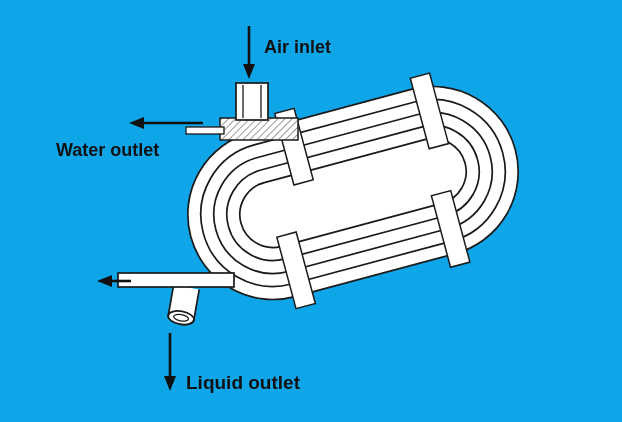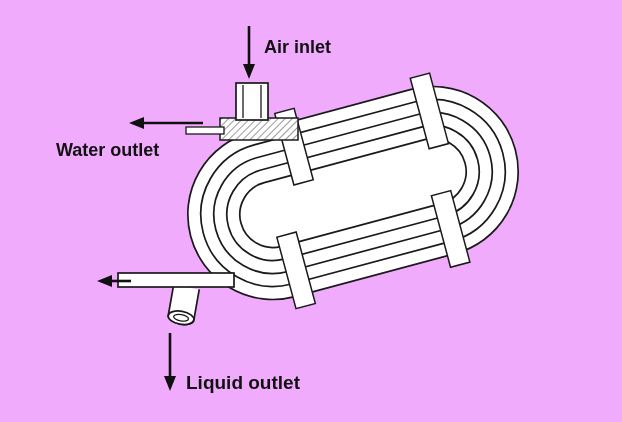--- a/index.html
+++ b/index.html
@@ -4,21 +4,21 @@
 <style>
   html, body {
     margin: 0;
     padding: 0;
     background: #ffffff;
   }
   .stage {
     position: relative;
     width: 622px;
     height: 422px;
-    background: #f0abfc;
+    background: #0ea5e9;
     overflow: hidden;
     font-family: "Liberation Sans", "DejaVu Sans", sans-serif;
   }
   svg { display: block; }
   text.lbl {
     font-family: "Liberation Sans", "DejaVu Sans", sans-serif;
     font-weight: bold;
     font-size: 18px;
     fill: #111111;
   }

